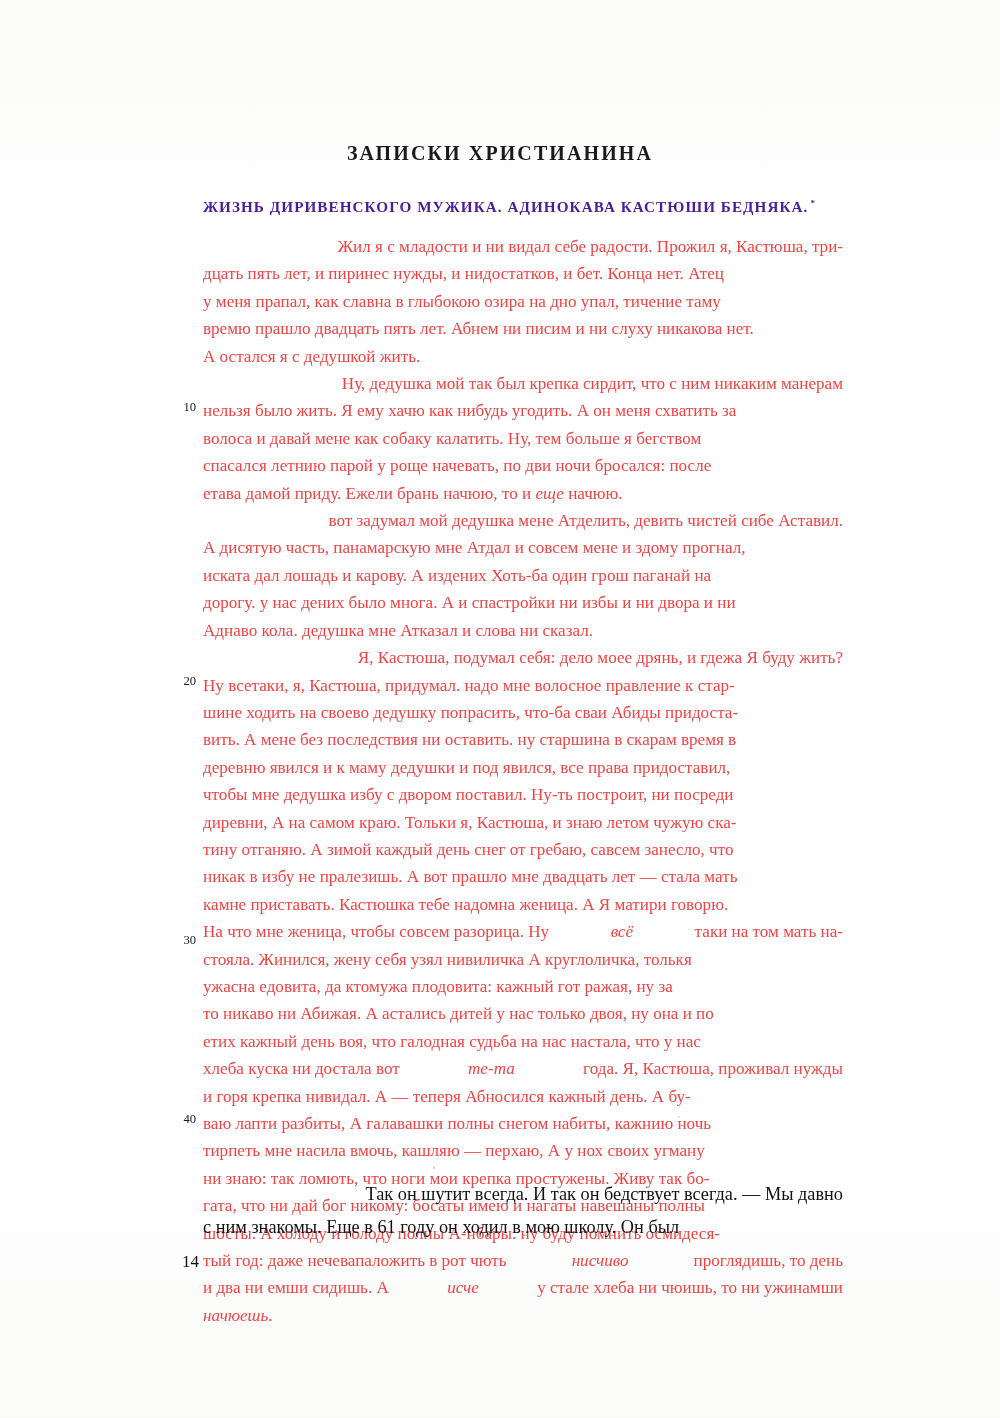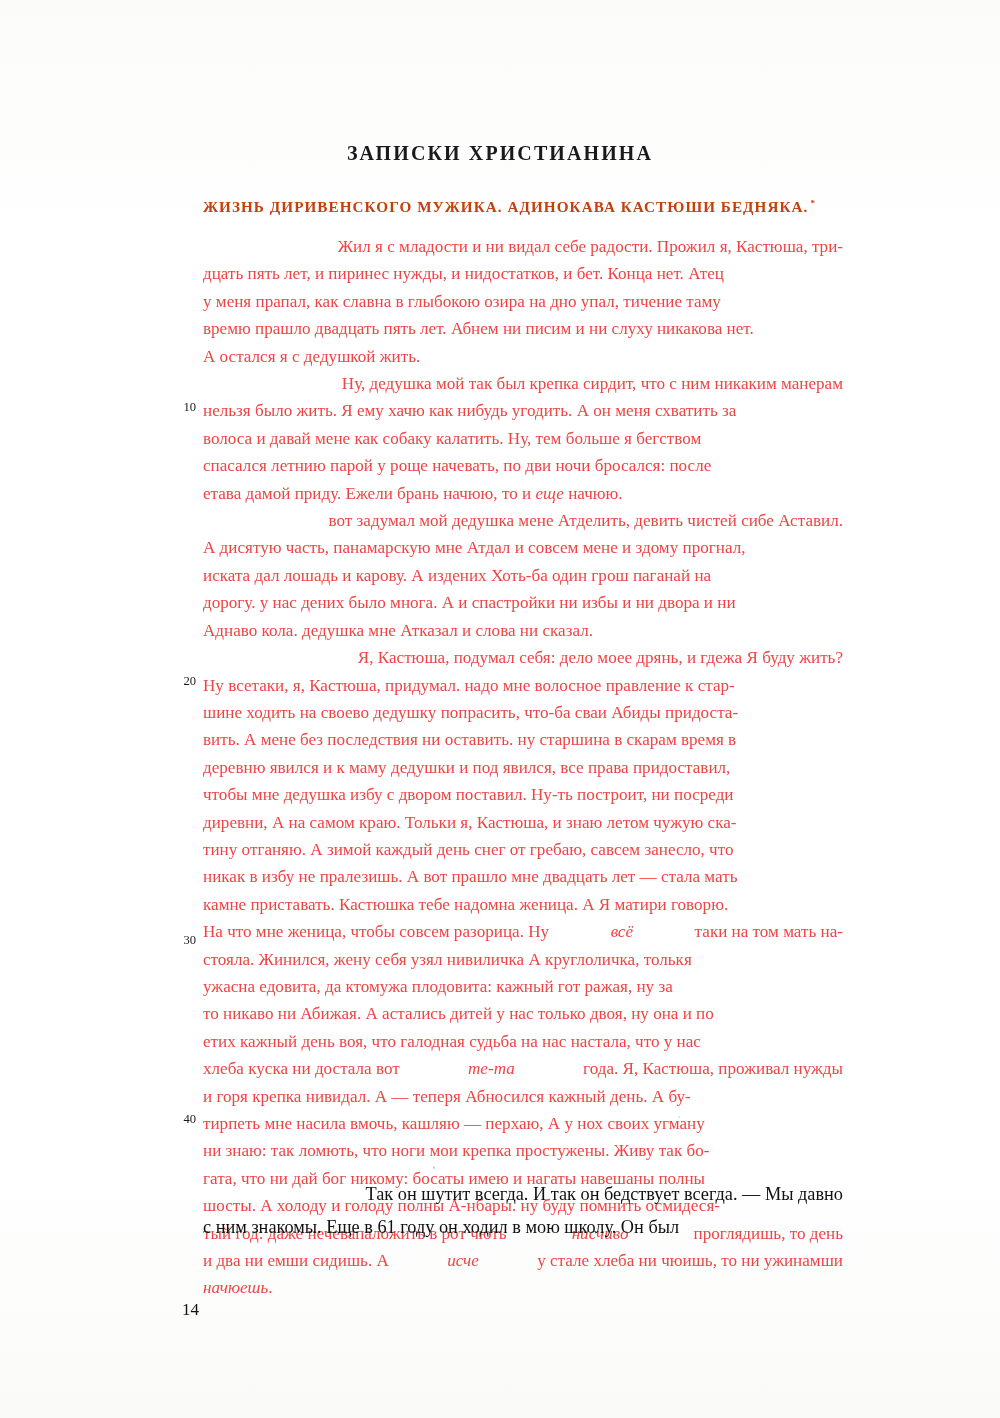--- a/index.html
+++ b/index.html
@@ -39,21 +39,21 @@
   }
 
   .headline {
     position: absolute;
     top: 198px;
     left: 203px;
     width: 660px;
     font-size: 15.2px;
     letter-spacing: 1.05px;
     font-weight: 700;
-    color: #c2410c;
+    color: #4c1d95;
     white-space: nowrap;
   }
   .headline .fn {
     font-size: 9px;
     vertical-align: super;
     letter-spacing: 0;
     font-weight: 700;
     margin-left: 2px;
   }
 
@@ -117,21 +117,20 @@
   .closing .l { display: block; white-space: nowrap; }
   .closing .l.j { display: flex; justify-content: space-between; white-space: normal; gap: 42px; }
   .closing .l.j > span { white-space: pre; }
 
   .folio {
     position: absolute;
     top: 1252px;
     left: 182px;
     font-size: 17px;
     color: #131313;
-    margin-top: 48px;
   }
 
   .dustspeck {
     position: absolute;
     background: #9a9a9a;
     border-radius: 50%;
     opacity: .5;
   }
 </style>
 </head>
@@ -257,20 +256,23 @@
       <span class="l j">
           <span>етих кажный день воя, что галодная судьба на нас настала, что у нас</span>
         </span>
       <span class="l j">
           <span>хлеба куска ни достала вот </span>
           <span><i class="it">те-та</i></span>
           <span> года. Я, Кастюша, проживал нужды</span>
         </span>
       <span class="l j">
           <span>и горя крепка нивидал. А — теперя Абносился кажный день. А бу-</span>
+        </span>
+      <span class="l j">
+          <span>ваю лапти разбиты, А галавашки полны снегом набиты, кажнию ночь</span>
         </span>
       <span class="l j">
           <span>тирпеть мне насила вмочь, кашляю — перхаю, А у нох своих угману</span>
         </span>
       <span class="l j">
           <span>ни знаю: так ломють, что ноги мои крепка простужены. Живу так бо-</span>
         </span>
       <span class="l j">
           <span>гата, что ни дай бог никому: босаты имею и нагаты навешаны полны</span>
         </span>

